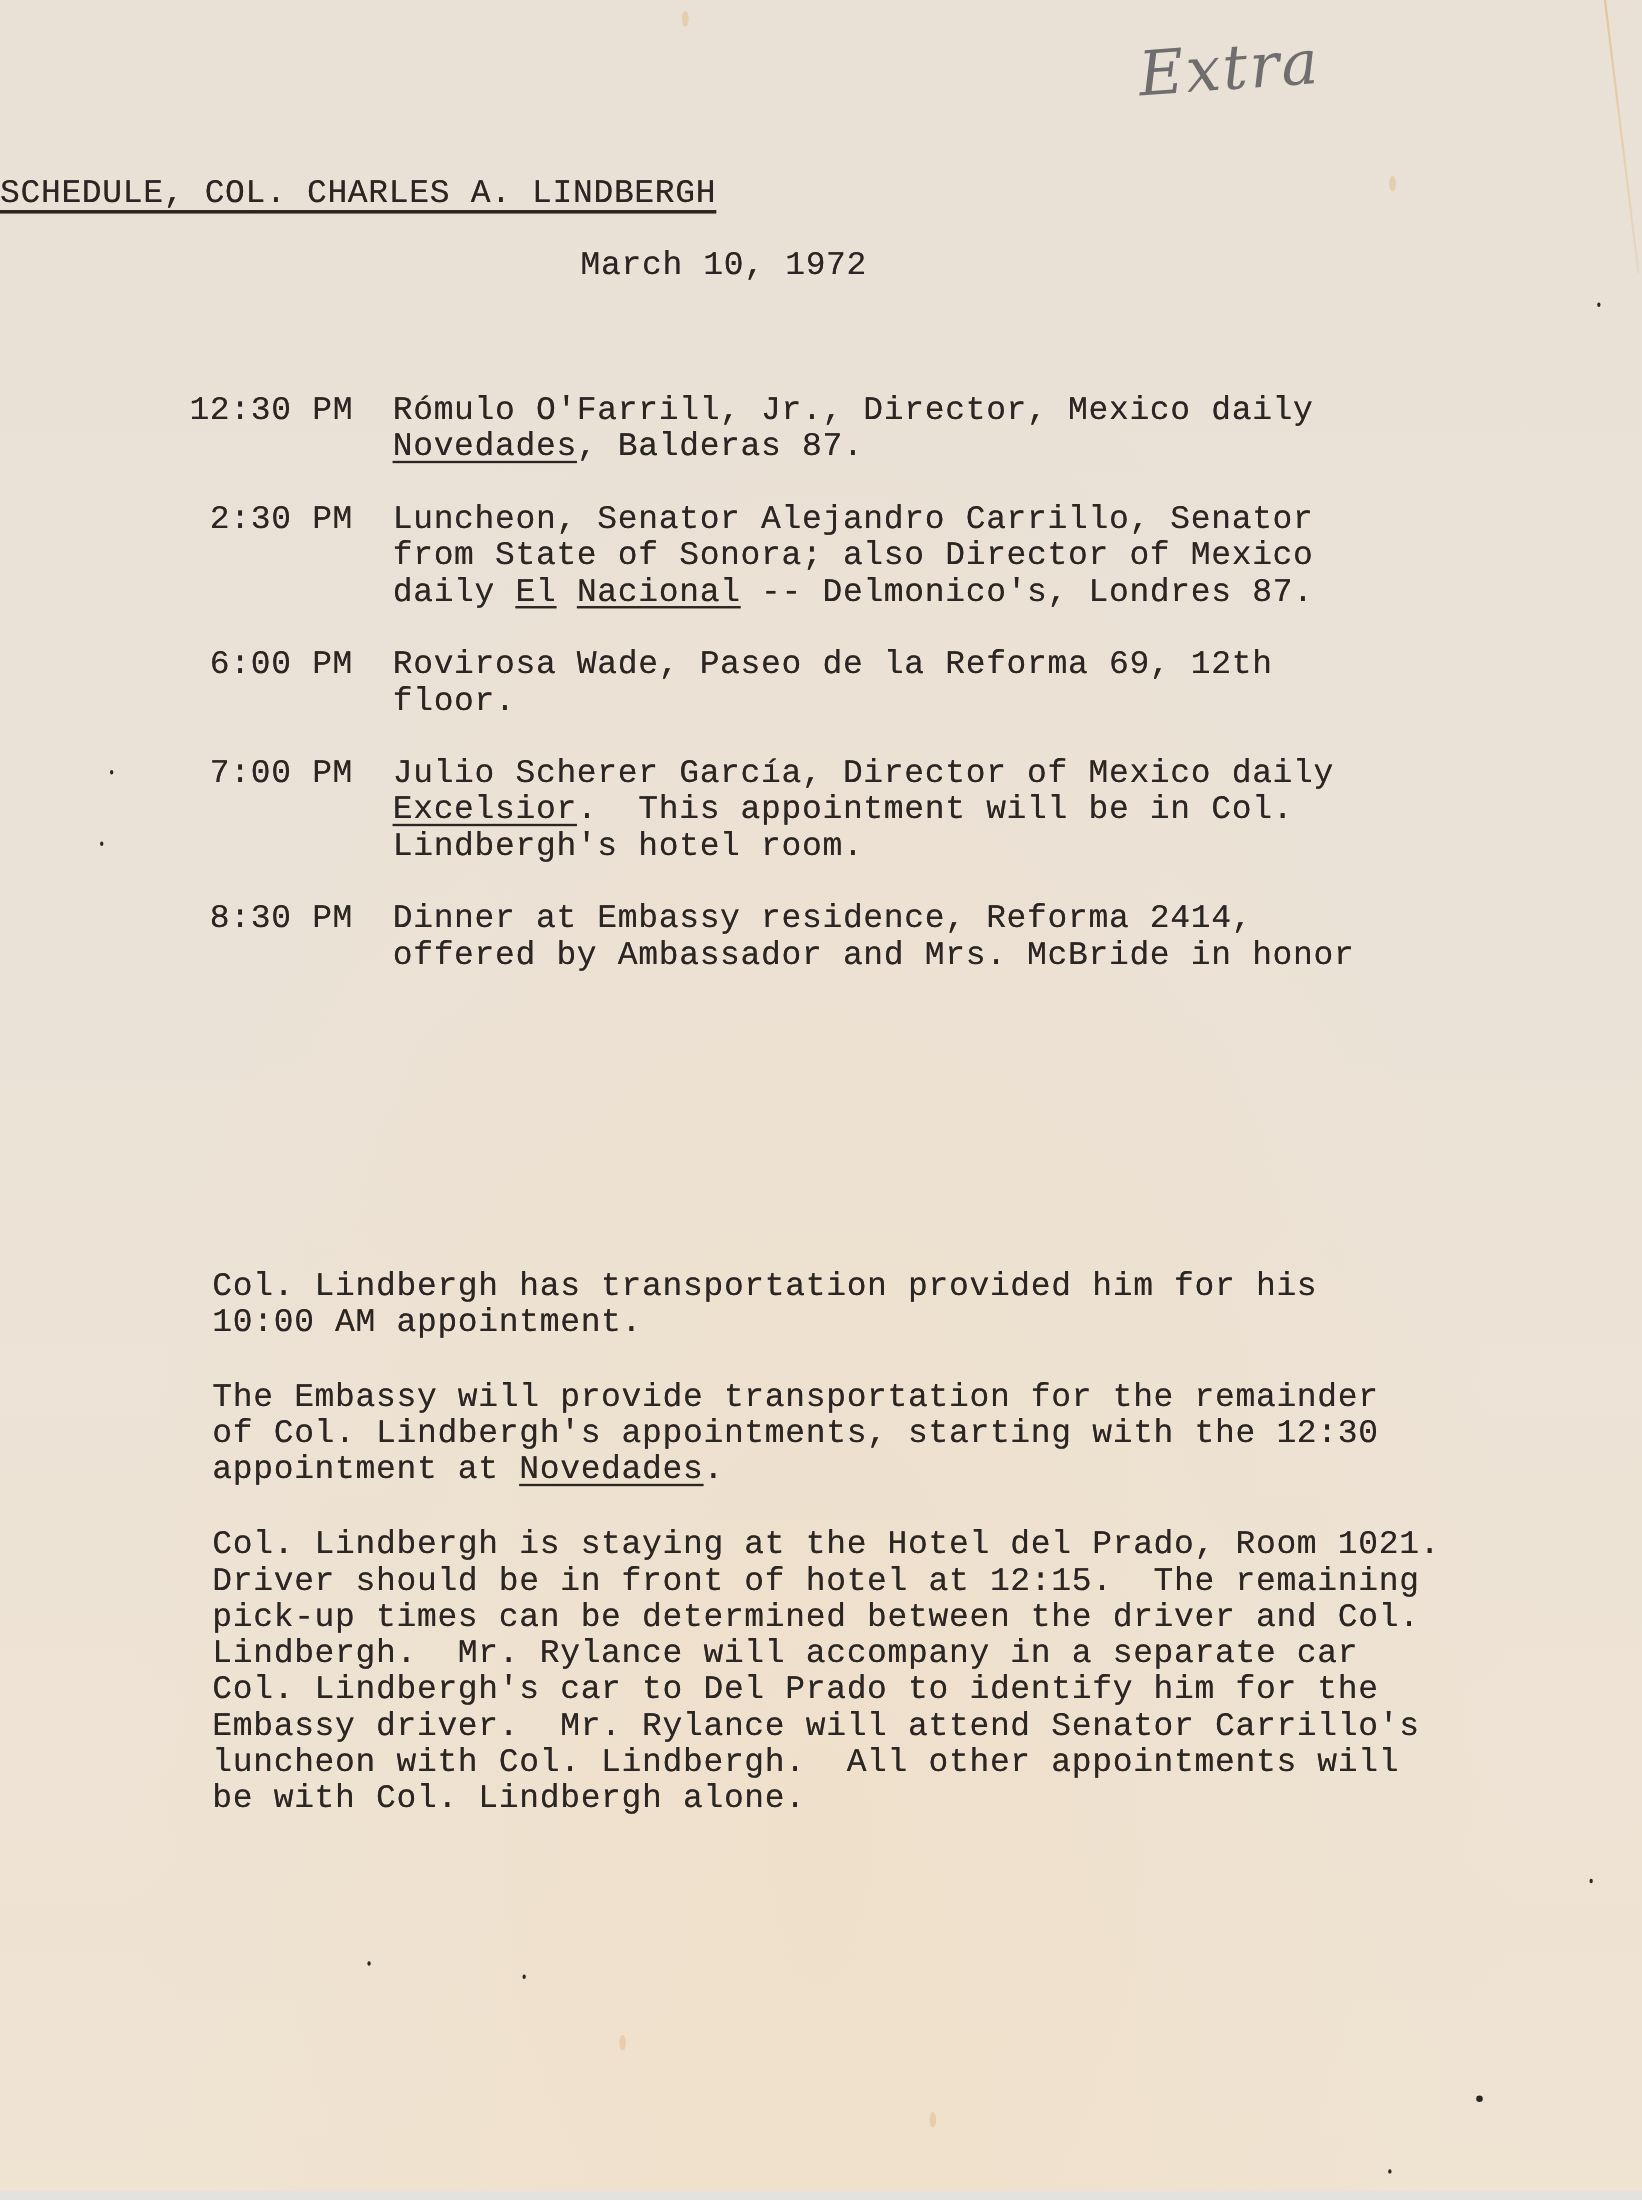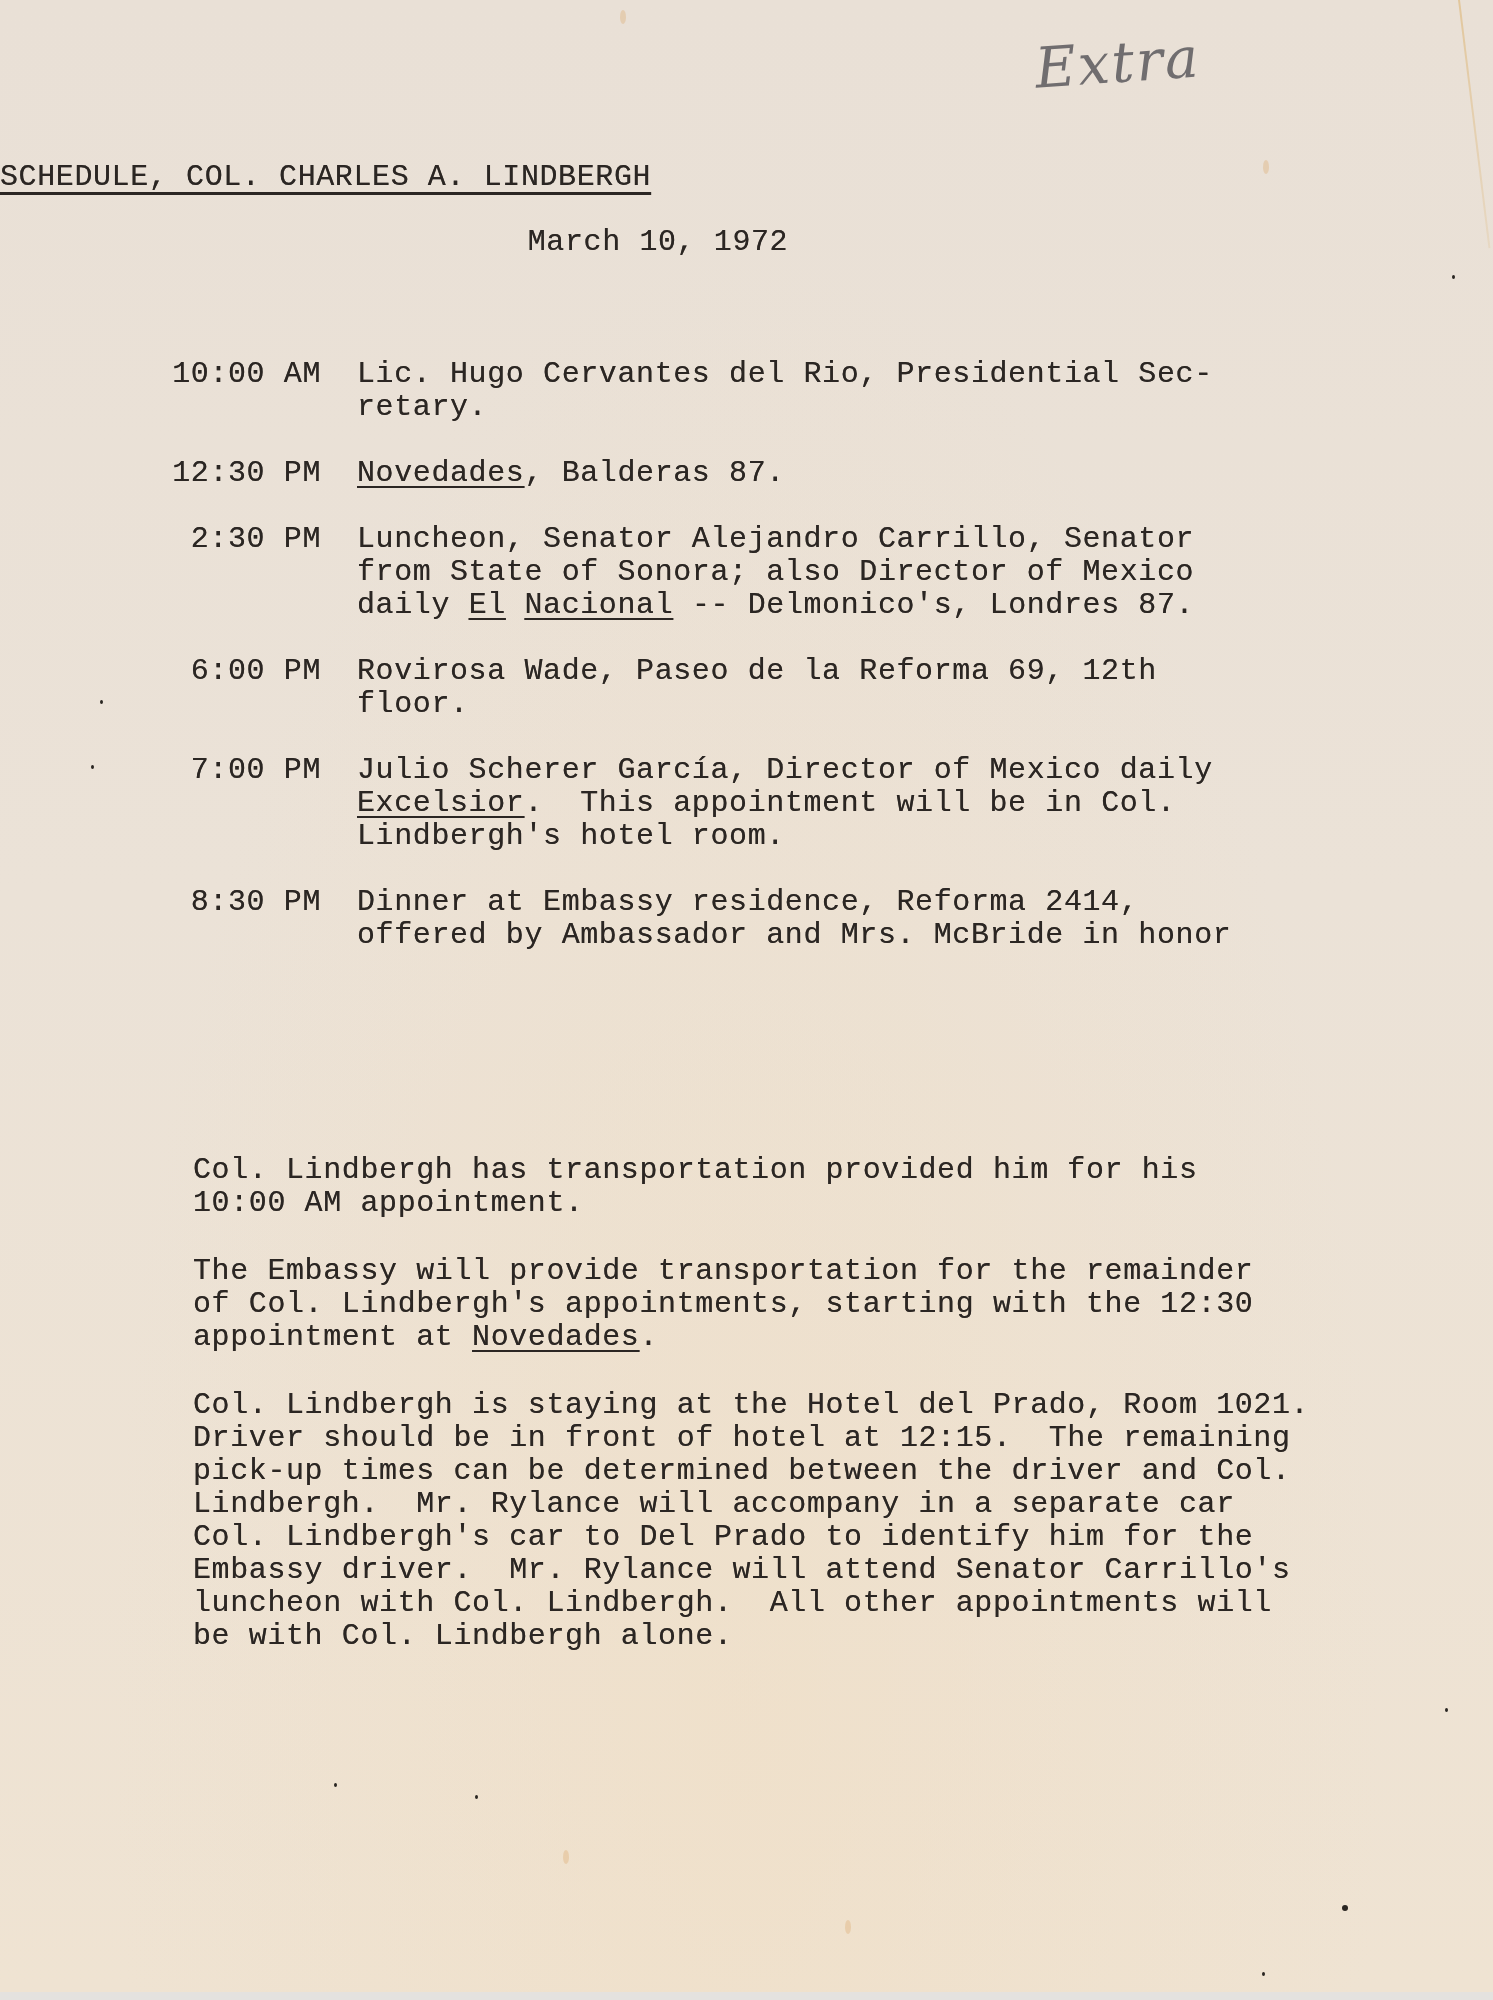--- a/index.html
+++ b/index.html
@@ -160,29 +160,23 @@
   <div class="handwriting">Extra</div>
 
   <div class="title typed">
     <span>SCHEDULE, COL. CHARLES A. LINDBERGH</span>
   </div>
 
   <div class="date typed">March 10, 1972</div>
 
   <div class="schedule typed" id="schedule">
       <div class="entry-block">
-        <div class="time">10:00 AM</div>
-        <div class="desc">
-          <span class="desc-line"><span>Lic. Hugo Cervantes del Rio, Presidential Sec-</span></span>
-          <span class="desc-line"><span>retary.</span></span>
-        </div>
-      </div>
-      <div class="entry-block">
         <div class="time">12:30 PM</div>
         <div class="desc">
+          <span class="desc-line"><span>Rómulo O'Farrill, Jr., Director, Mexico daily</span></span>
           <span class="desc-line"><span class="u">Novedades</span><span>, Balderas 87.</span></span>
         </div>
       </div>
       <div class="entry-block">
         <div class="time">2:30 PM</div>
         <div class="desc">
           <span class="desc-line"><span>Luncheon, Senator Alejandro Carrillo, Senator</span></span>
           <span class="desc-line"><span>from State of Sonora; also Director of Mexico</span></span>
           <span class="desc-line"><span>daily </span><span class="u">El</span><span> </span><span class="u">Nacional</span><span> -- Delmonico's, Londres 87.</span></span>
         </div>

